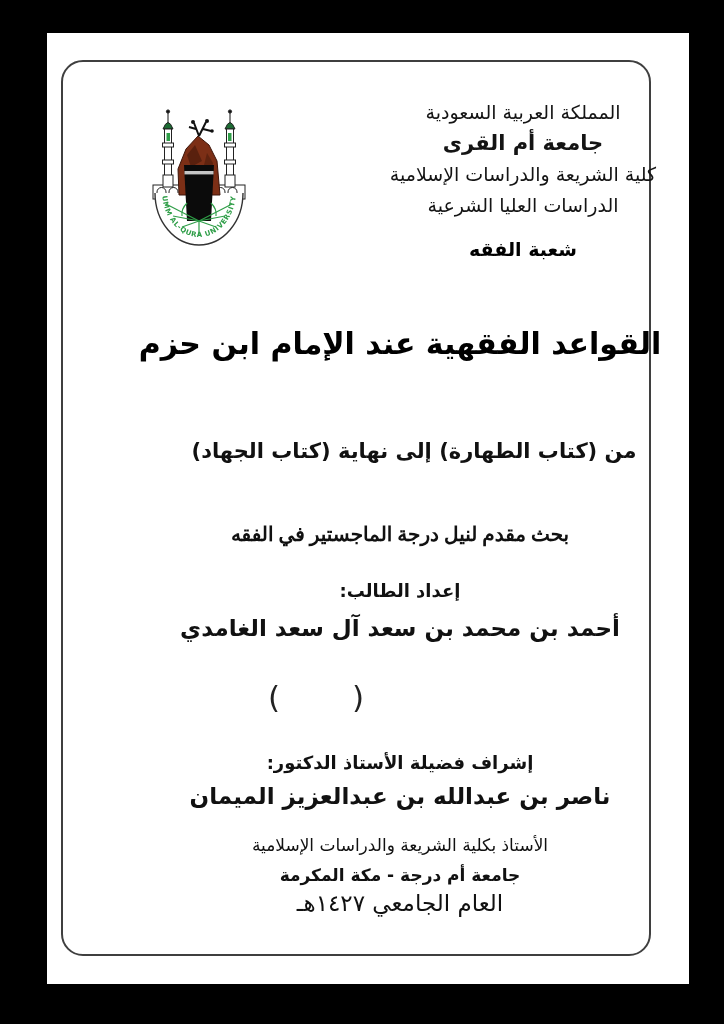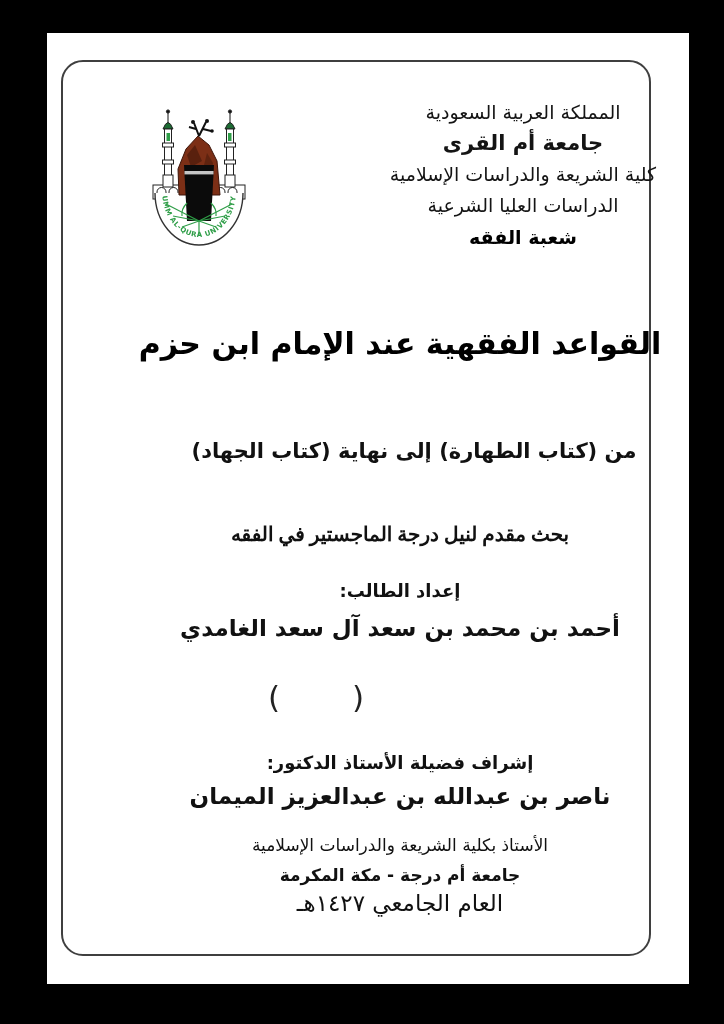--- a/index.html
+++ b/index.html
@@ -14,21 +14,21 @@
     position:absolute;left:14px;top:27px;width:586px;height:892px;
     border:2px solid #3f3f3f;border-radius:22px;
   }
   .center{position:absolute;left:0;width:706px;text-align:center;direction:rtl;}
   .hdr{
     position:absolute;left:330px;top:64px;width:292px;text-align:center;direction:rtl;
     color:#141414;
   }
   .hdr-line{font-size:19px;line-height:31px;white-space:nowrap;}
   .hdr-line.uni{font-size:21px;font-weight:bold;}
-  .hdr-division{font-size:19px;font-weight:bold;margin-top:5px;color:#000;text-align:center;}
+  .hdr-division{font-size:19px;font-weight:bold;margin-top:17px;color:#000;text-align:center;}
   .logo-wrap{position:absolute;left:104px;top:70px;width:96px;height:152px;}
   .title{top:287px;font-size:30px;font-weight:bold;line-height:47px;color:#000;}
   .scope{top:406px;font-size:21px;font-weight:bold;padding-left:14px;}
   .degree{top:489px;font-size:20px;font-weight:bold;font-family:Liberation Serif, serif;}
   .prepared{top:547px;font-size:18px;font-weight:bold;}
   .student{top:582px;font-size:23px;font-weight:bold;}
   .parens{
     position:absolute;left:221px;top:646px;width:96px;height:40px;
     display:flex;justify-content:space-between;align-items:flex-start;
     font-size:31px;font-weight:400;color:#222;

